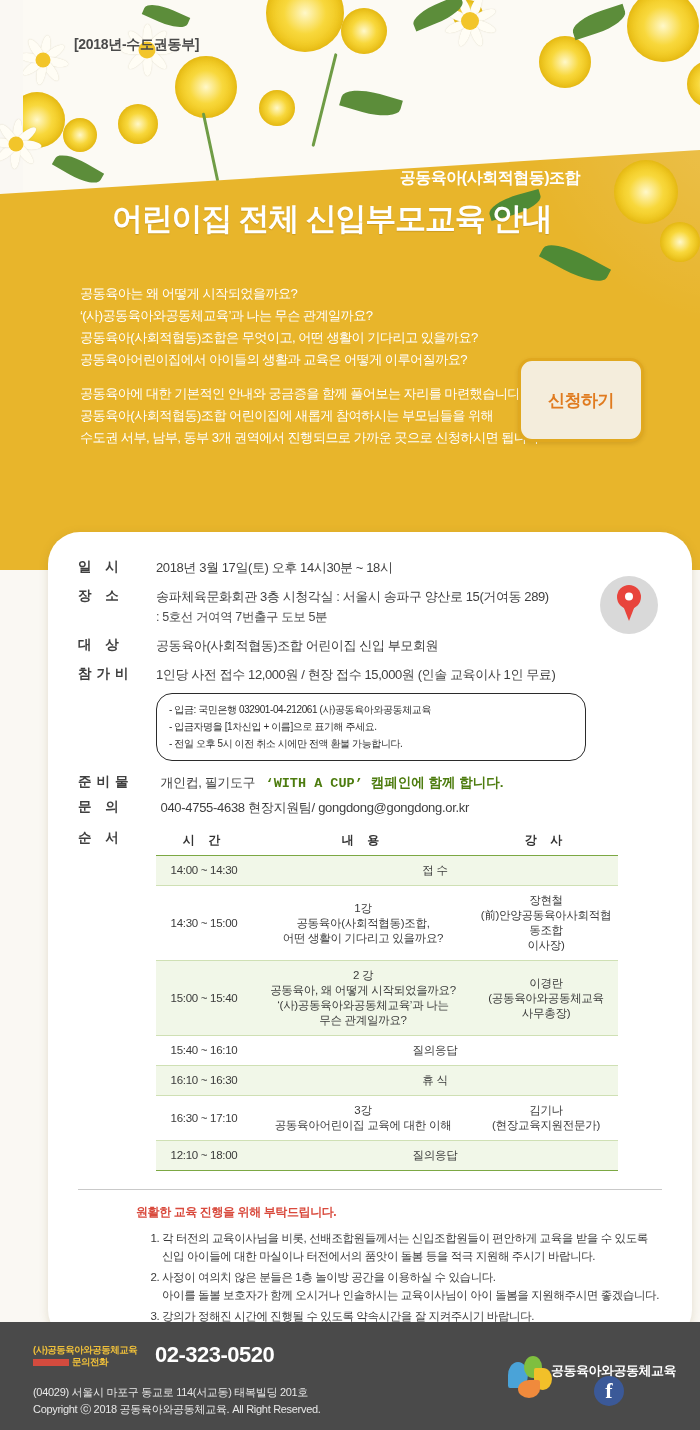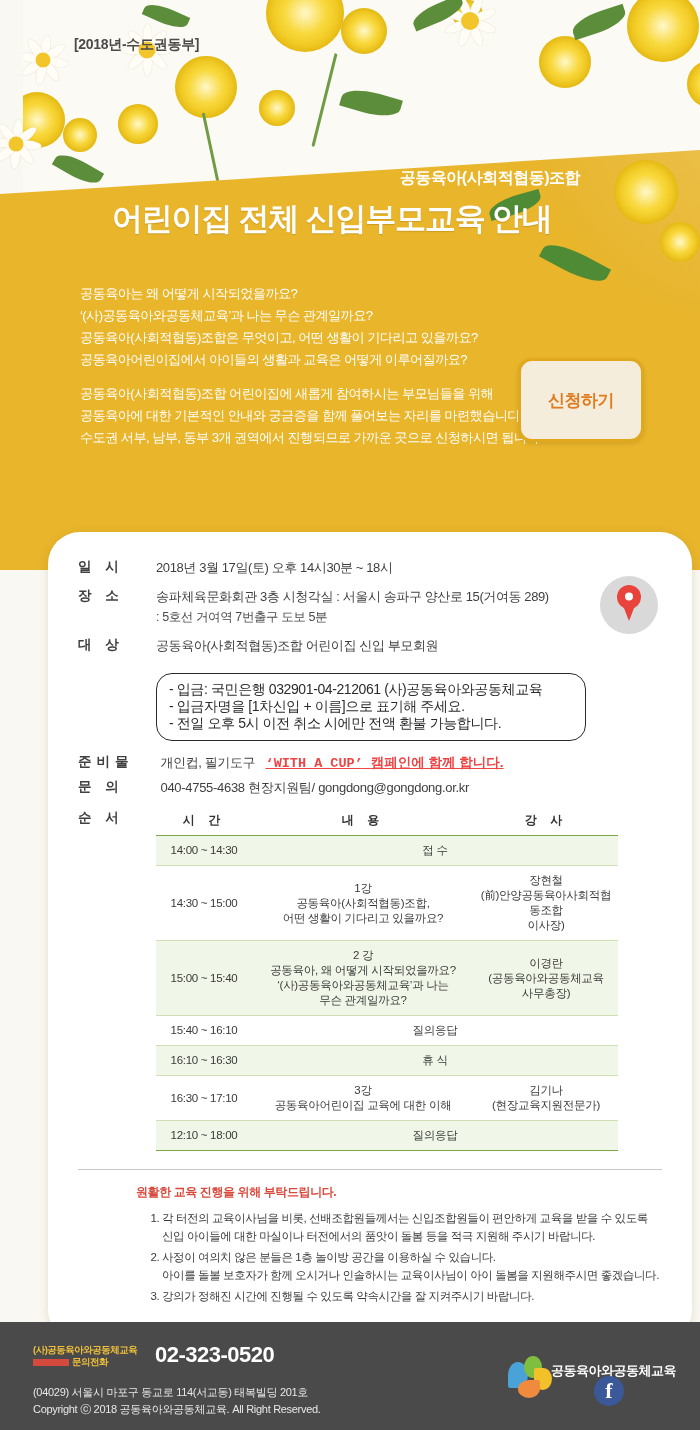--- a/index.html
+++ b/index.html
@@ -207,42 +207,41 @@
     background: #e8443c;
     clip-path: polygon(0 0, 100% 0, 50% 100%);
   }
 
   .note-box {
     margin: 8px 0 0 78px;
     width: 430px;
     border: 1.3px solid #2b2b2b;
     border-radius: 16px;
     padding: 7px 12px 8px 12px;
-    font-size: 14px;
+    font-size: 10px;
     line-height: 17px;
     color: #2b2b2b;
     letter-spacing: -0.4px;
   }
 
   .prep-row { margin-top: 12px; }
   .prep-label {
     display: inline-block;
     width: 78px;
     font-size: 13.5px; font-weight: bold; color: #3f3f3f;
     letter-spacing: 5px;
     vertical-align: top;
   }
   .prep-val { font-size: 13px; color: #3f3f3f; letter-spacing: -0.4px; }
   .campaign {
     font-family: "Liberation Mono", monospace;
     font-weight: bold;
-    color: #ef4444;
+    color: #4d7c0f;
     font-size: 13.5px;
     margin-left: 6px;
-    text-decoration: underline;
   }
   .campaign .kr { font-family: "Liberation Sans", sans-serif; }
 
   .contact-row { margin-top: 6px; }
   .contact-val { font-size: 13px; color: #3f3f3f; letter-spacing: -0.3px; }
 
   
   .sched-wrap { margin-top: 10px; display: flex; }
   .sched-label {
     width: 78px;
@@ -467,22 +466,22 @@
 
   <div class="sub-title">공동육아(사회적협동)조합</div>
   <div class="main-title">어린이집 전체 신입부모교육 안내</div>
 
   <div class="intro">
     <div>공동육아는 왜 어떻게 시작되었을까요?</div>
     <div>‘(사)공동육아와공동체교육’과 나는 무슨 관계일까요?</div>
     <div>공동육아(사회적협동)조합은 무엇이고, 어떤 생활이 기다리고 있을까요?</div>
     <div>공동육아어린이집에서 아이들의 생활과 교육은 어떻게 이루어질까요?</div>
     <span class="gap"></span>
+    <div>공동육아에 대한 기본적인 안내와 궁금증을 함께 풀어보는 자리를 마련했습니다.</div>
     <div>공동육아(사회적협동)조합 어린이집에 새롭게 참여하시는 부모님들을 위해</div>
-    <div>공동육아에 대한 기본적인 안내와 궁금증을 함께 풀어보는 자리를 마련했습니다.</div>
     <div>수도권 서부, 남부, 동부 3개 권역에서 진행되므로 가까운 곳으로 신청하시면 됩니다.</div>
   </div>
 
   <div class="apply-btn">신청하기</div>
 
   <div class="card">
 
     <div class="pin">
       <div class="marker"></div>
       <div class="tip"></div>
@@ -498,20 +497,24 @@
         <td class="lab">장 소</td>
         <td class="val">송파체육문화회관 3층 시청각실 : 서울시 송파구 양산로 15(거여동 289)</td>
       </tr>
       <tr class="row-sp">
         <td class="lab"></td>
         <td class="val sub-val">: 5호선 거여역 7번출구 도보 5분</td>
       </tr>
       <tr class="row-sp">
         <td class="lab">대 상</td>
         <td class="val">공동육아(사회적협동)조합 어린이집 신입 부모회원</td>
+      </tr>
+      <tr>
+        <td class="lab">참가비</td>
+        <td class="val">1인당 사전 접수 12,000원 / 현장 접수 15,000원 (인솔 교육이사 1인 무료)</td>
       </tr>
     </tbody>
       </table>
 
     <div class="note-box">
       <div>- 입금: 국민은행 032901-04-212061 (사)공동육아와공동체교육</div>
       <div>- 입금자명을 [1차신입 + 이름]으로 표기해 주세요.</div>
       <div>- 전일 오후 5시 이전 취소 시에만 전액 환불 가능합니다.</div>
     </div>
 

